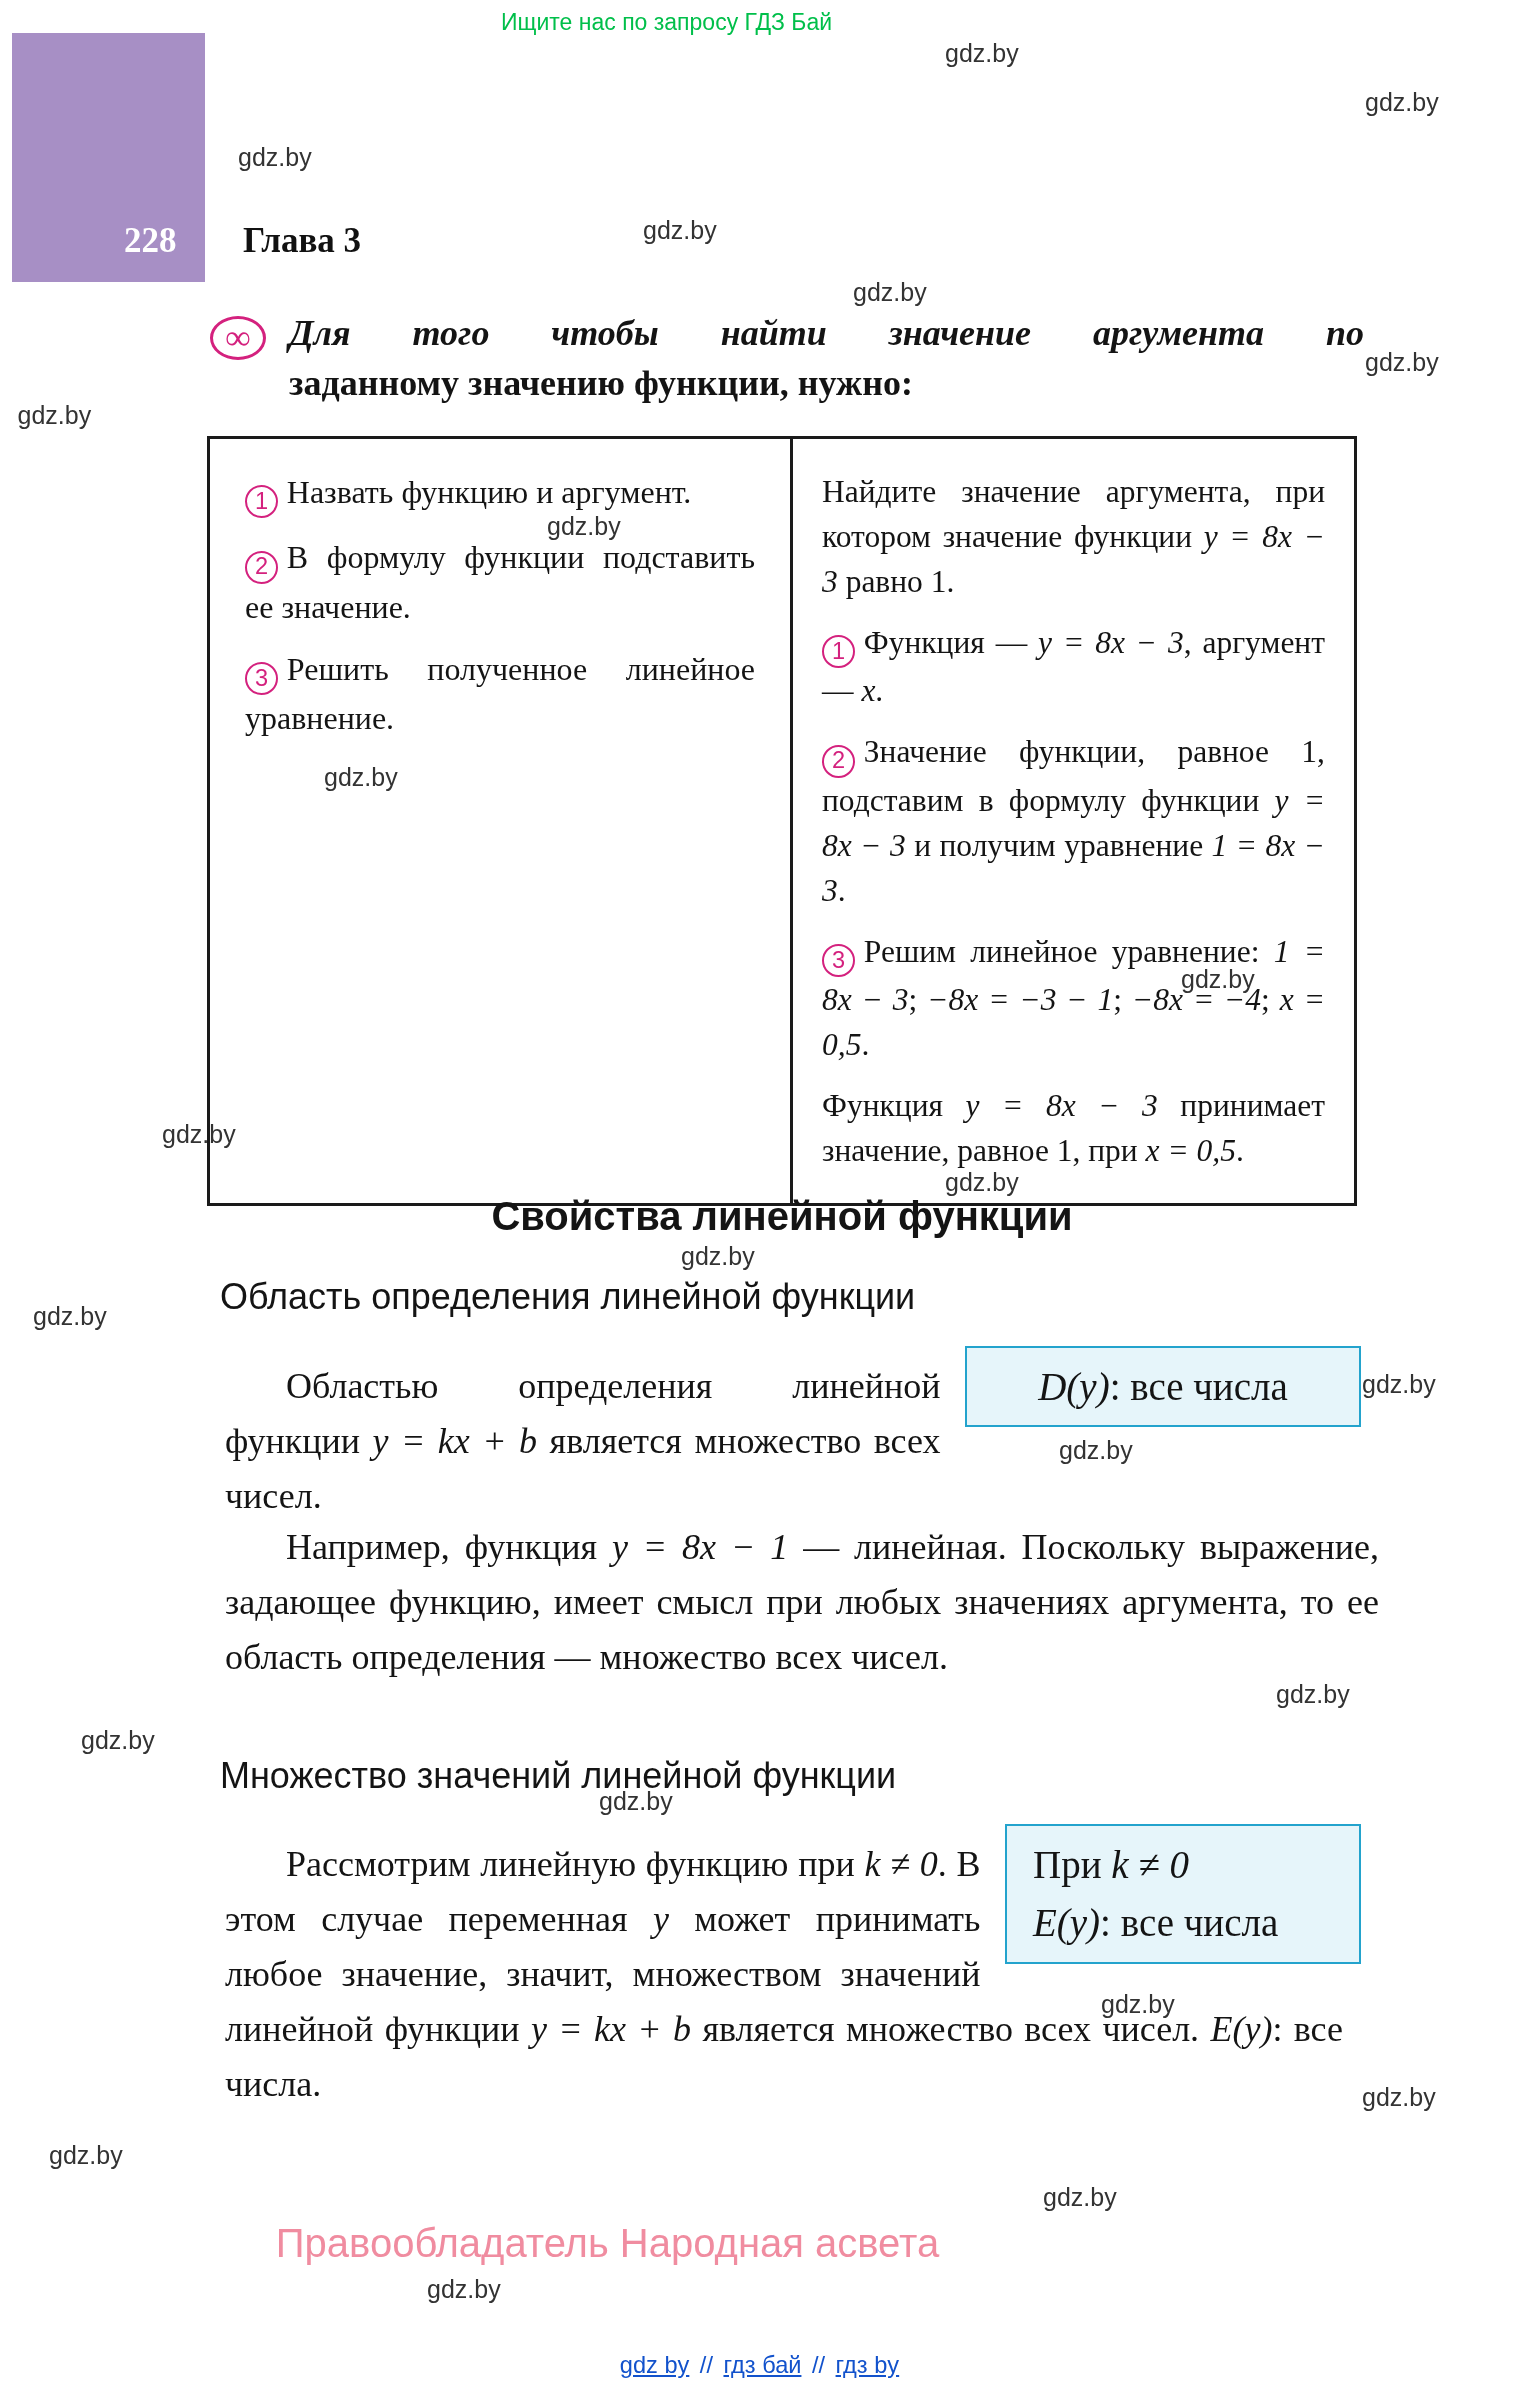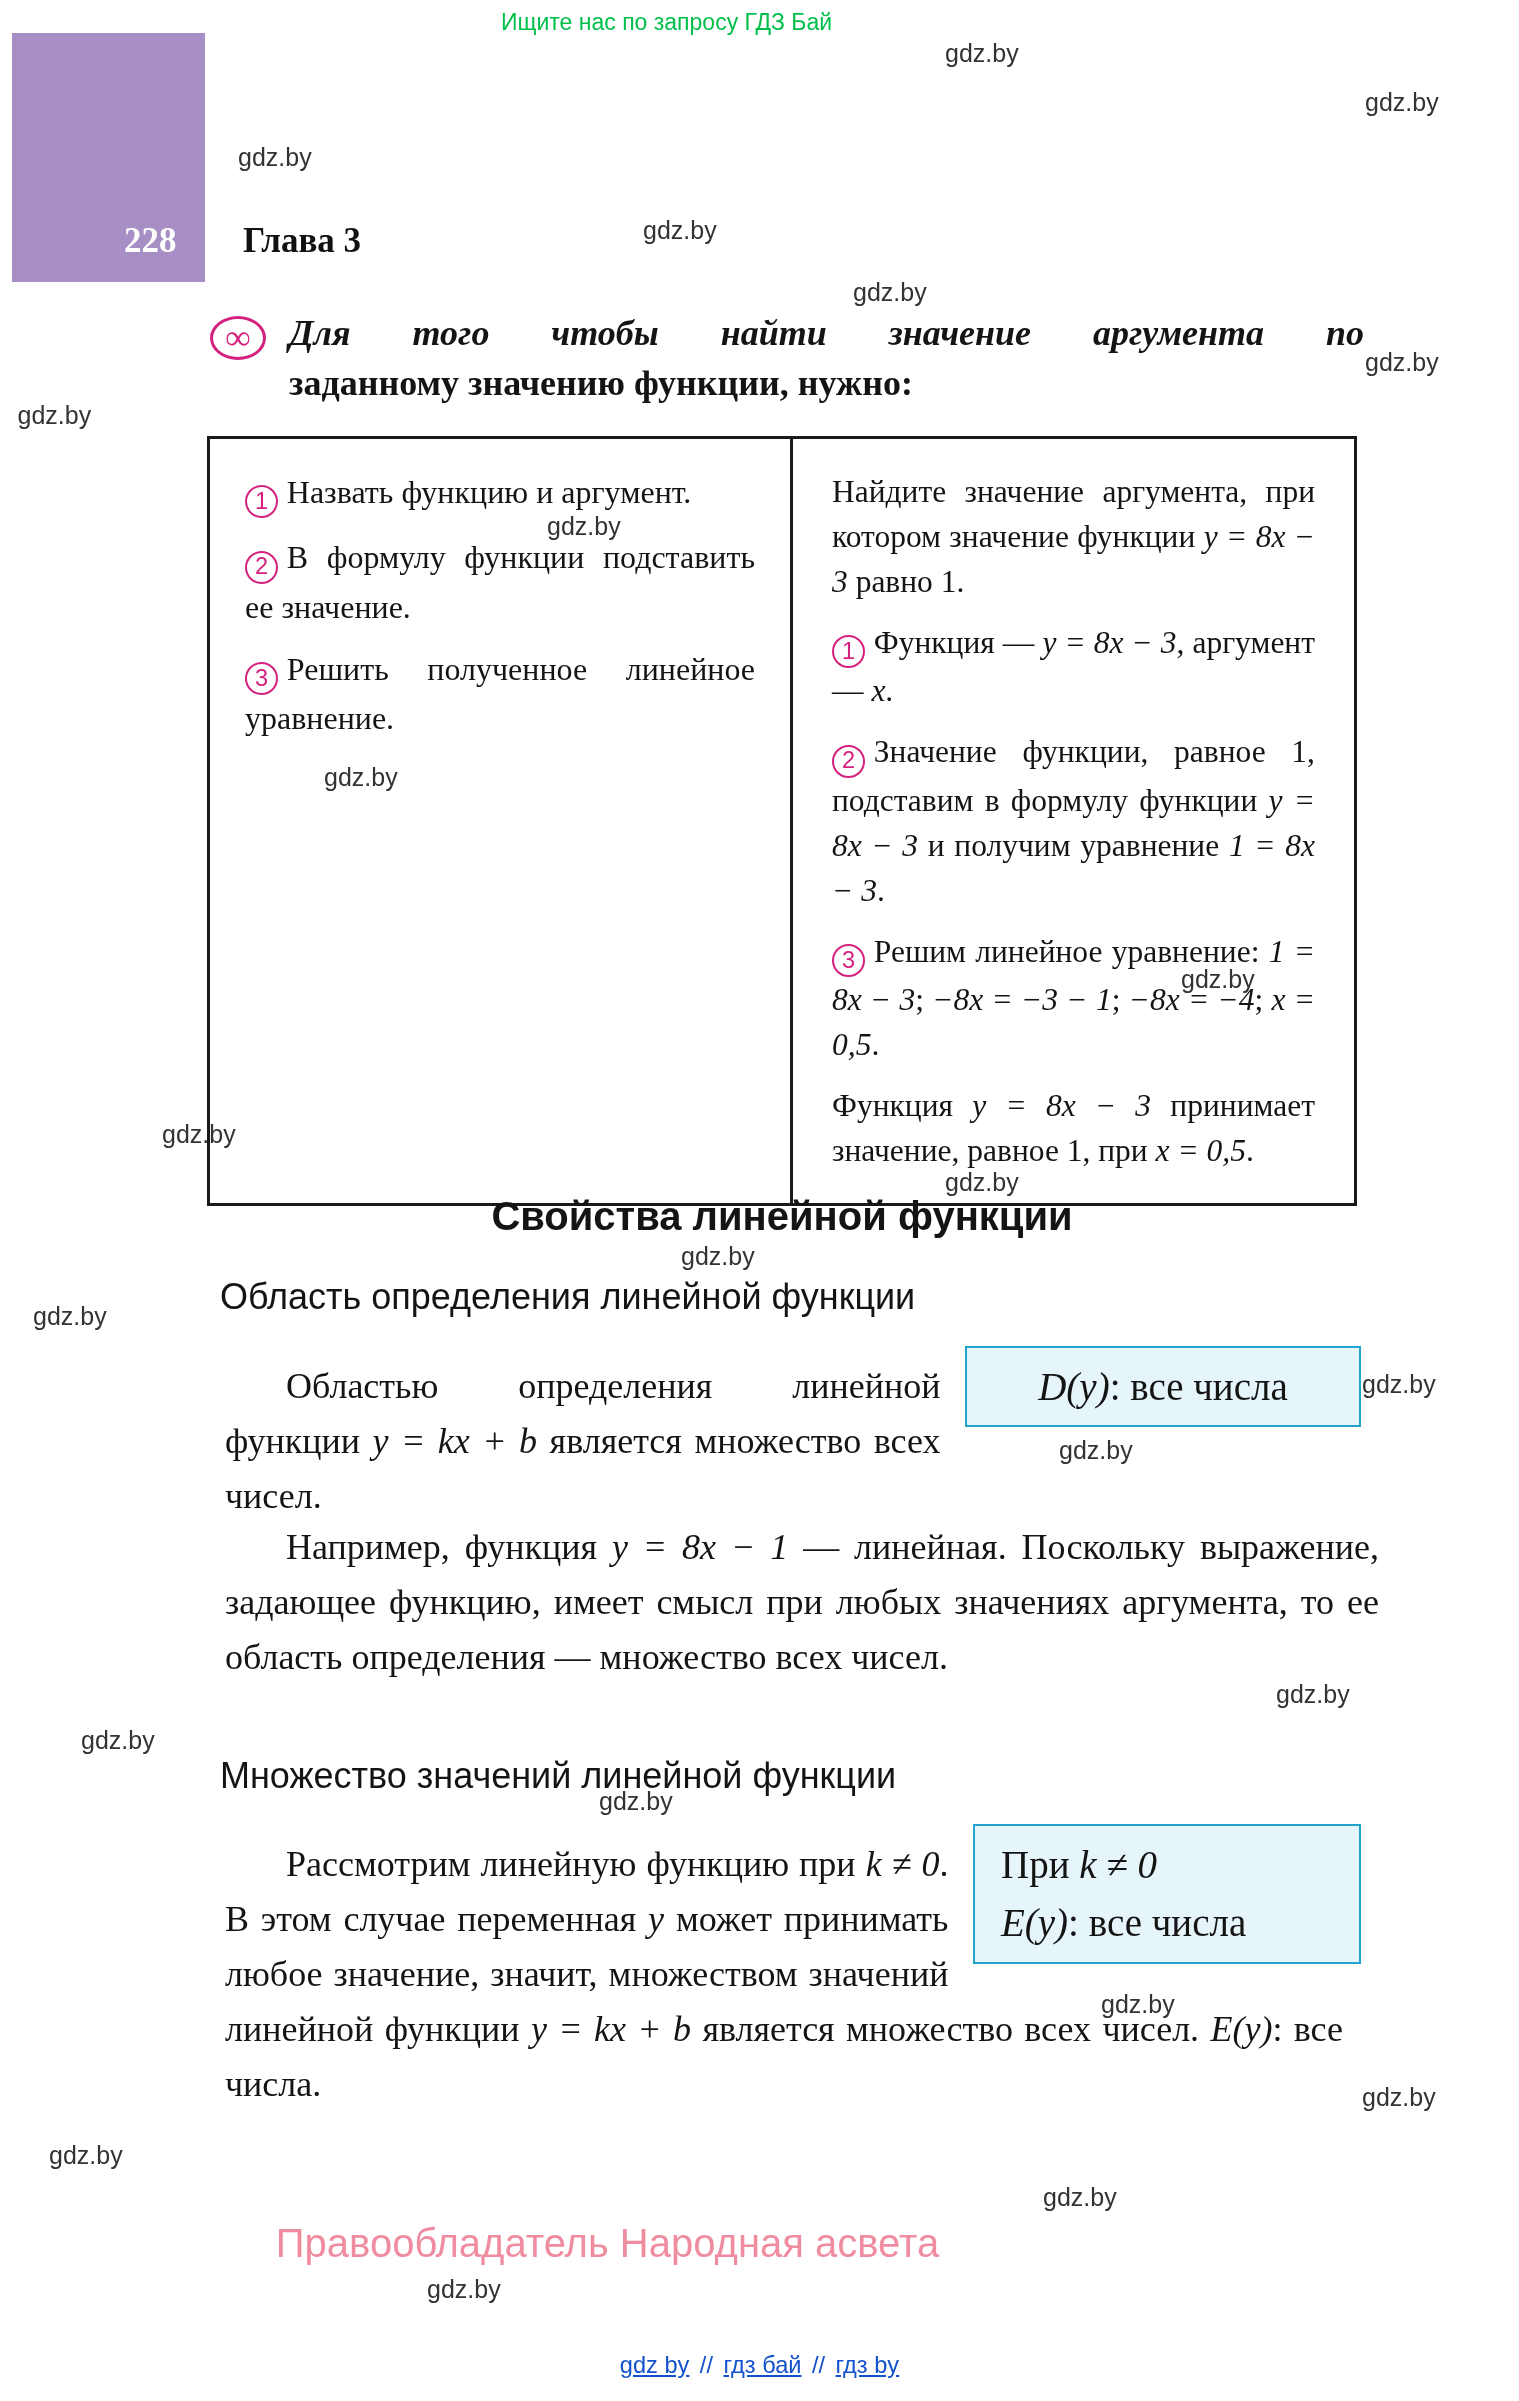--- a/index.html
+++ b/index.html
@@ -43,21 +43,21 @@
   .rule-head .l1{text-align:justify;text-align-last:justify;font-style:italic;}
   .rule-head .l2{text-align:left;}
   .rule-table{
     position:absolute;left:207px;top:436px;width:1150px;min-height:721px;
     border:3.5px solid #1a1a1a;box-sizing:border-box;display:flex;
   }
   .cell-left{
     width:583px;border-right:3.5px solid #1a1a1a;box-sizing:border-box;
     padding:14px 19px;
   }
-  .cell-right{flex:1;padding:14px 23px;}
+  .cell-right{flex:1;padding:14px 13px;}
   .rule-table p{
     margin:16px;font-size:32px;line-height:46px;text-align:justify;
   }
   .cell-right p{font-size:31.5px;line-height:45px;}
   .circ{
     display:inline-flex;align-items:center;justify-content:center;
     width:33px;height:33px;border:2.6px solid var(--magenta);border-radius:50%;
     color:var(--magenta);font-family:"Liberation Sans",sans-serif;font-size:23.6px;
     line-height:1;vertical-align:-6.1px;margin-right:8.8px;box-sizing:border-box;
   }
@@ -82,21 +82,21 @@
   .p2{position:absolute;left:207px;top:1502px;width:1154px;}
   .fbox{
     float:right;background:var(--boxbg);border:2.6px solid var(--boxborder);
     box-sizing:border-box;font-size:39px;color:var(--ink);
   }
   .box1{
     width:396px;height:81px;margin:5.3px 0 10.5px 24.5px;
     display:flex;align-items:center;justify-content:center;
   }
   .box2{
-    width:388px;height:140px;margin:5.3px 0 10.5px 24.5px;
+    width:356px;height:140px;margin:5.3px 0 10.5px 24.5px;
     display:flex;flex-direction:column;justify-content:center;
     padding-left:26px;line-height:58px;
   }
   .pink{
     position:absolute;left:0;top:2221px;width:1215px;text-align:center;
     font-family:"Liberation Sans",sans-serif;font-size:40px;color:var(--pink);
   }
   .links{
     position:absolute;left:0;top:2352px;width:1519px;text-align:center;
     font-family:"Liberation Sans",sans-serif;font-size:23.6px;color:var(--blue);

